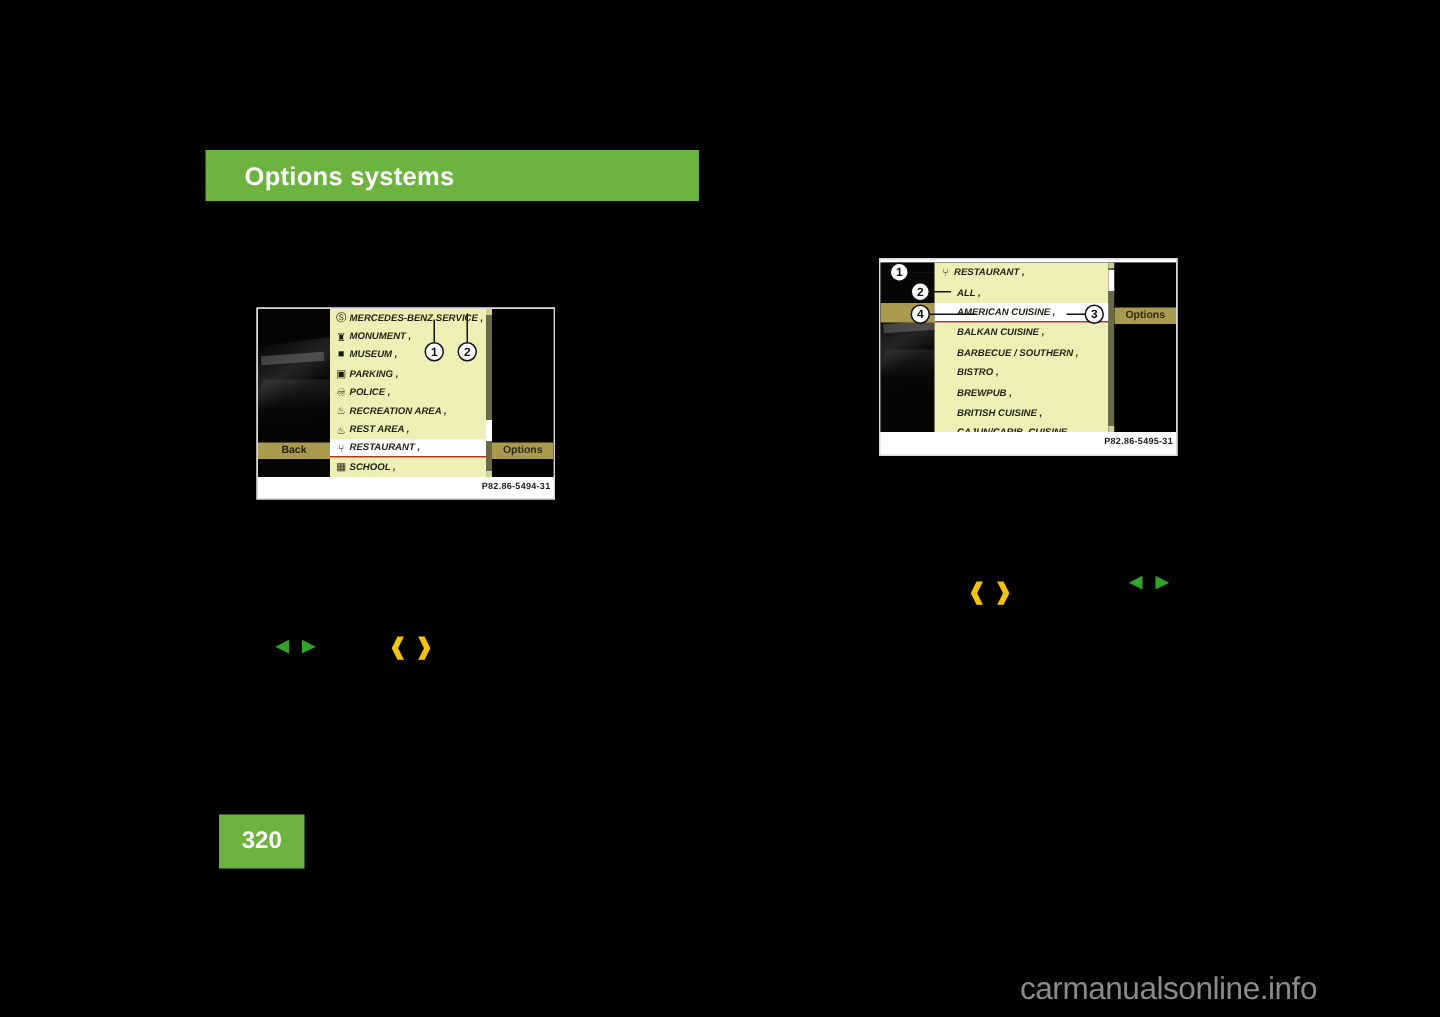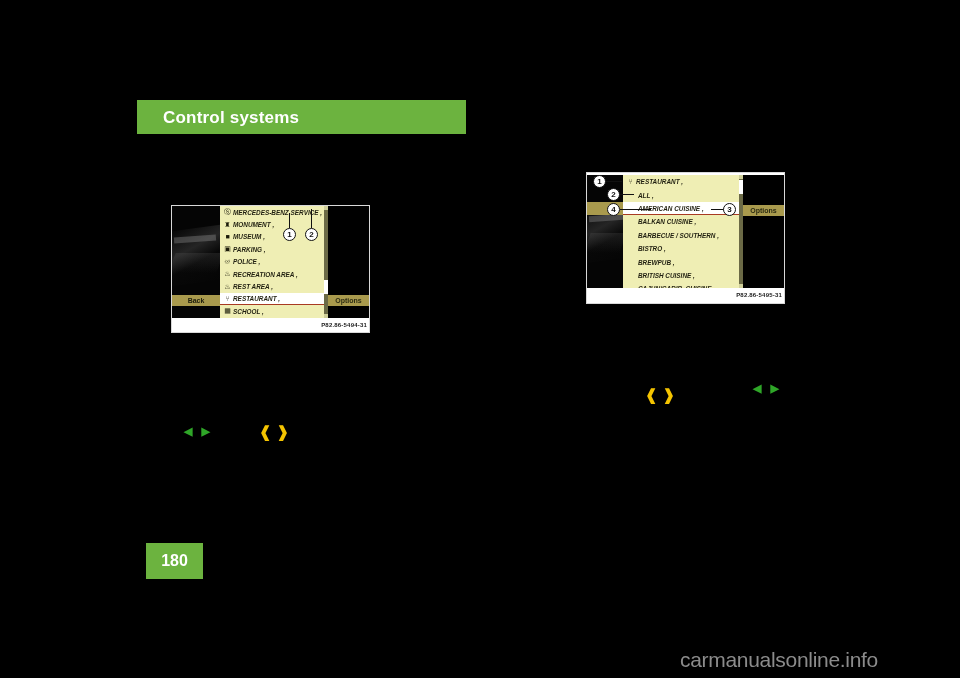--- a/index.html
+++ b/index.html
@@ -239,21 +239,21 @@
     font-weight: bold;
     line-height: 1;
   }
   .glyph-green { color: #2fa628; }
   .glyph-gold  { color: #f5c400; }
 </style>
 </head>
 <body>
 
 <div id="header-banner"></div>
-<div id="header-title">Control systems</div>
+<div id="header-title">Options systems</div>
 
 <div class="figure" id="figure-1" style="left:171px; top:205px; width:199px; height:128px;">
 
   <div class="comand-screen" style="left:0px; top:0px; width:197px; height:112px;">
 
     <div class="map-pane" style="left:0px; top:0px; width:48px; height:112px;">
       <div class="map-art"></div>
       <div class="map-art2"></div>
       <div class="map-art3"></div>
     </div>
@@ -419,16 +419,16 @@
   <span class="glyph glyph-gold" style="font-size:15px;">❱</span>
 </div>
 
 <div class="sym-row" style="left:753px; top:383px;">
   <span class="glyph glyph-green" style="font-size:11px;">◀</span>
   <span style="display:inline-block; width:9px;"></span>
   <span class="glyph glyph-green" style="font-size:11px;">▶</span>
 </div>
 
 <div id="page-number-block">
-  <div id="page-number">180</div>
+  <div id="page-number">320</div>
 </div>
 
 <div id="watermark">carmanualsonline.info</div>
 
 </body></html>

